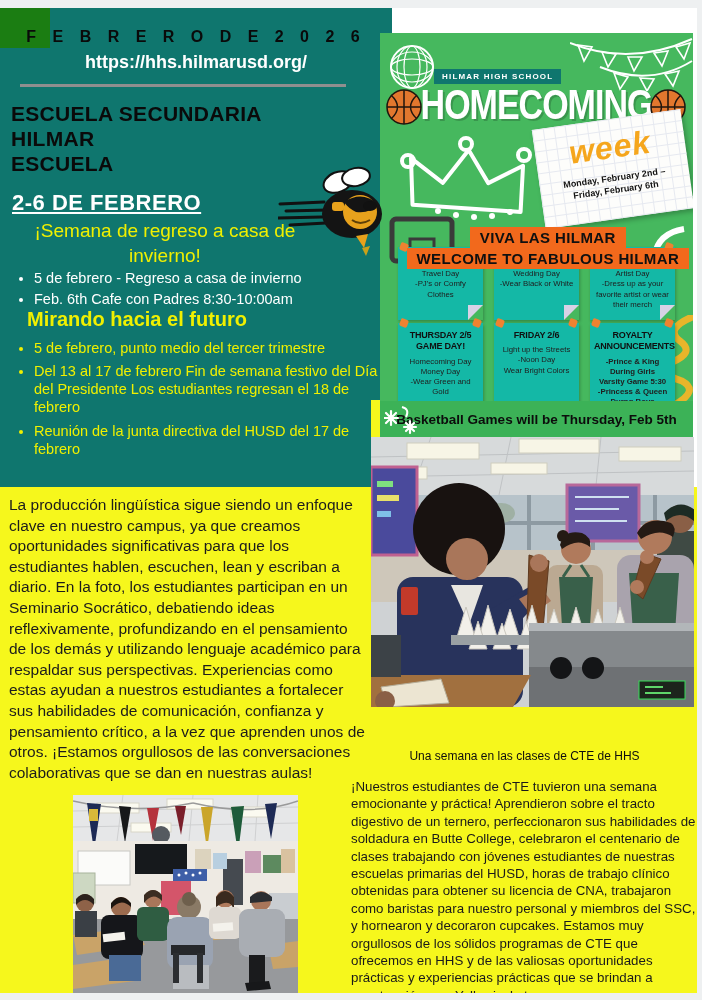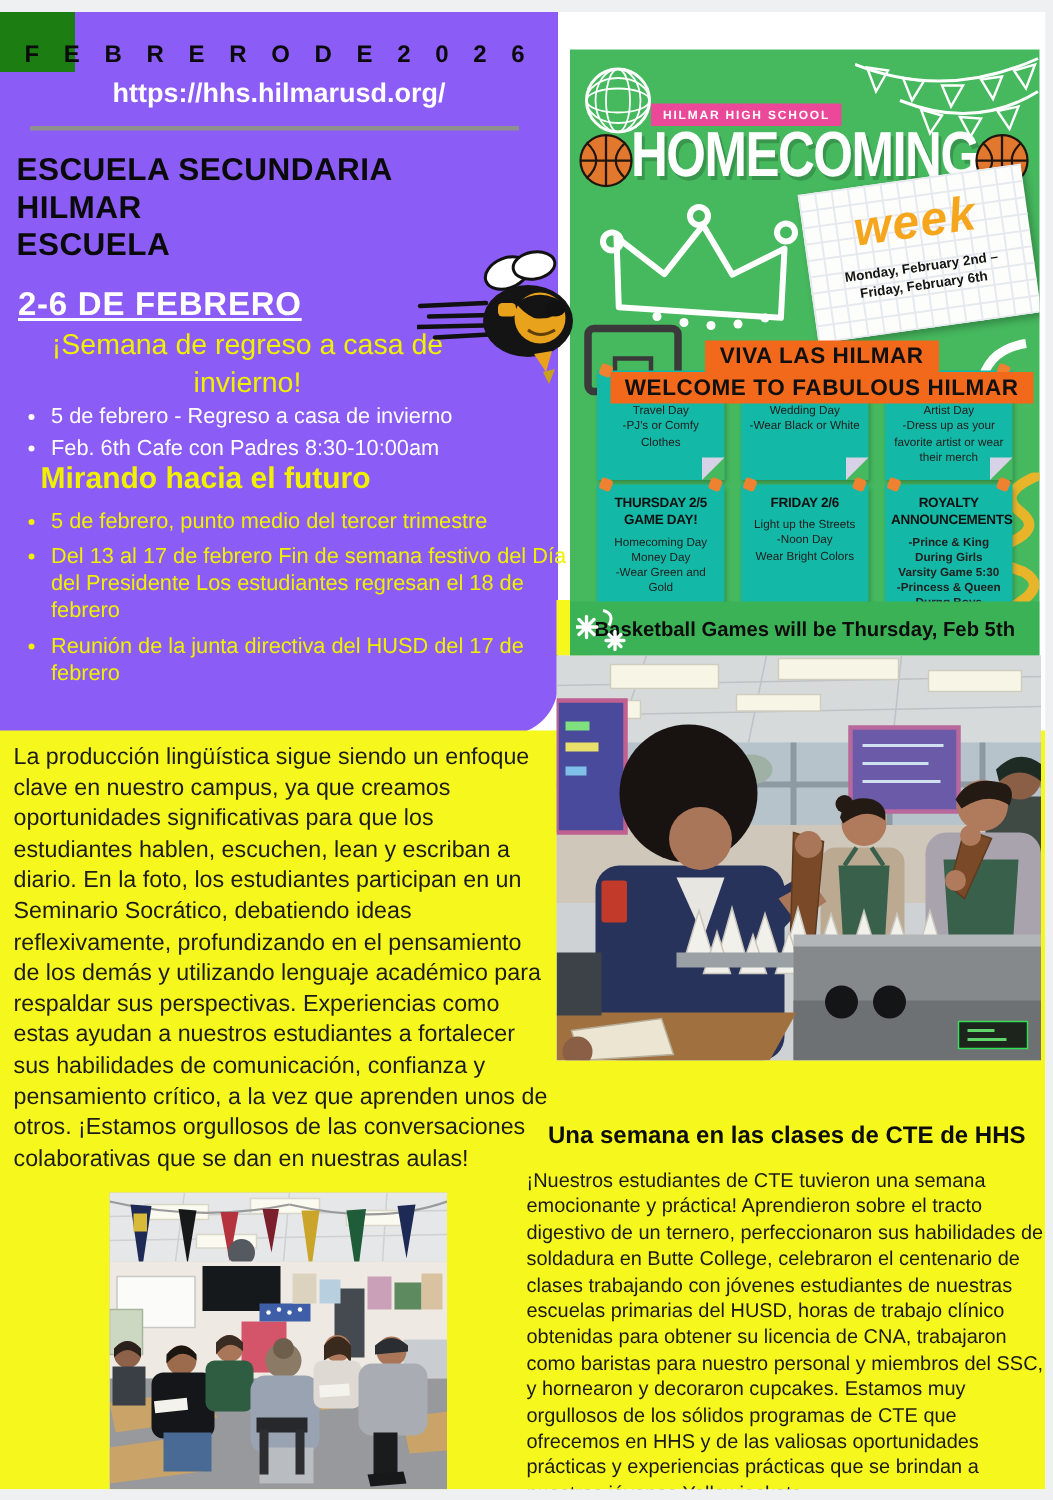--- a/index.html
+++ b/index.html
@@ -1,40 +1,40 @@
 <!DOCTYPE html>
 <html><head>
 <meta charset="utf-8">
 <style>
   html,body{margin:0;padding:0;}
   body{width:702px;height:1000px;background:#eef0f1;font-family:"Liberation Sans",sans-serif;position:relative;overflow:hidden;}
   .page{position:absolute;left:0;top:8px;width:697px;height:985px;background:#ffffff;overflow:hidden;}
 
   
-  .green-panel{position:absolute;left:0;top:0;width:372px;height:482px;background:#8b5cf6;border-bottom-right-radius:34px;}
+  .green-panel{position:absolute;left:0;top:0;width:372px;height:482px;background:#0f766e;border-bottom-right-radius:34px;padding-left:20px;}
   .corner-square{position:absolute;left:0;top:0;width:50px;height:40px;background:#1b7d12;}
   .month-title{position:absolute;left:0;top:20px;width:100%;text-align:center;color:#0a0a0a;font-weight:900;font-size:16px;letter-spacing:6px;}
   .site-url{position:absolute;left:0;top:44px;width:100%;text-align:center;color:#ffffff;font-weight:700;font-size:18px;}
   .divider{position:absolute;left:20px;top:76px;width:326px;height:3px;background:#8f8f8f;}
   .school-title{position:absolute;left:11px;top:94px;color:#0a0a0a;font-weight:900;font-size:21px;line-height:1.18;white-space:pre-line;letter-spacing:.3px;}
   .week-title{position:absolute;left:12px;top:182px;color:#ffffff;font-weight:600;font-size:22px;text-decoration:underline;letter-spacing:.5px;}
   .week-subtitle{position:absolute;left:0;top:211px;width:330px;text-align:center;color:#f0f000;font-size:19px;line-height:1.3;}
   .panel-list{position:absolute;margin:0;padding-left:24px;}
   .panel-list li{margin-bottom:5px;}
   .week-list{left:10px;top:262px;width:350px;color:#ffffff;font-size:14.5px;}
   .future-title{position:absolute;left:27px;top:288px;color:#f0f000;font-weight:700;font-size:20px;margin-top:12px;}
   .future-list{left:10px;top:331px;width:352px;color:#f0f000;font-size:14.5px;line-height:1.25;}
 
   
   .bee{position:absolute;left:278px;top:148px;width:112px;height:102px;z-index:5;}
 
   
   .poster{position:absolute;left:380px;top:25px;width:313px;height:404px;background:#46b85e;overflow:hidden;}
   .poster-corner-yellow{position:absolute;left:371px;top:392px;width:22px;height:37px;background:#f6f71c;}
-  .hhs-badge{position:absolute;left:54px;top:36px;background:#ec4899;color:#ffffff;font-weight:800;font-size:8px;letter-spacing:1.2px;padding:3px 8px;}
+  .hhs-badge{position:absolute;left:54px;top:36px;background:#0f766e;color:#ffffff;font-weight:800;font-size:8px;letter-spacing:1.2px;padding:3px 8px;}
   .homecoming{position:absolute;left:0;top:52px;width:100%;text-align:center;color:#ffffff;font-weight:900;font-size:34px;letter-spacing:-1px;transform:scaleY(1.25);text-shadow:2px 2px 0 rgba(0,0,0,.18);}
   .bball{position:absolute;width:36px;height:36px;}
   .bball-left{left:6px;top:56px;}
   .bball-right{left:270px;top:56px;}
   .disco{position:absolute;left:8px;top:10px;width:48px;height:48px;}
   .bunting{position:absolute;left:190px;top:0;width:123px;height:58px;}
   .crown{position:absolute;left:18px;top:96px;width:150px;height:110px;}
   .note{position:absolute;left:158px;top:86px;width:150px;height:100px;background:#fdfdfb;transform:rotate(-8deg);box-shadow:2px 3px 5px rgba(0,0,0,.25);
     background-image:linear-gradient(#e6e9f0 1px,transparent 1px),linear-gradient(90deg,#e6e9f0 1px,transparent 1px);background-size:11px 11px;}
   .note-week{margin-top:10px;text-align:center;color:#f5a61d;font-weight:800;font-style:italic;font-size:32px;letter-spacing:1px;}
@@ -56,21 +56,21 @@
   .card-title{text-align:center;color:#101010;font-weight:900;font-size:9px;letter-spacing:-.2px;line-height:1.25;white-space:pre-line;}
   .card-body{margin-top:4px;text-align:center;color:#202020;font-size:7.8px;line-height:1.3;white-space:pre-line;}
   .card-body.bold{font-weight:700;}
   .poster-footer{position:absolute;left:0;bottom:0;width:100%;height:36px;background:#3cb257;display:flex;align-items:center;justify-content:center;z-index:4;}
   .poster-footer-text{color:#0c0c0c;font-weight:800;font-size:13.5px;}
   .sparkles{position:absolute;left:4px;bottom:2px;width:34px;height:30px;}
 
   
   .yellow-section{position:absolute;left:0;top:479px;width:697px;height:506px;background:#f6f71c;}
   .left-article{position:absolute;left:9px;top:487px;width:358px;color:#1c1c1c;font-size:15.5px;line-height:1.33;}
-  .cte-heading{position:absolute;left:352px;top:741px;width:345px;text-align:center;color:#0d0d0d;font-weight:700;font-size:16px;}
+  .cte-heading{position:absolute;left:352px;top:741px;width:345px;text-align:center;color:#0d0d0d;font-weight:400;font-size:12px;}
   .cte-body{position:absolute;left:351px;top:770px;width:348px;color:#1a1a1a;font-size:13.3px;line-height:1.31;}
 
   .photo{position:absolute;overflow:hidden;background:#cfd2d4;}
   .photo-cte{left:371px;top:429px;width:323px;height:270px;z-index:3;}
   .photo-classroom{left:73px;top:787px;width:225px;height:198px;}
 
   .frame-strip{position:absolute;background:#eef0f1;}
   .strip-right{right:0;top:0;width:5px;height:1000px;}
   .strip-bottom{left:0;bottom:0;width:702px;height:7px;}
 </style>

